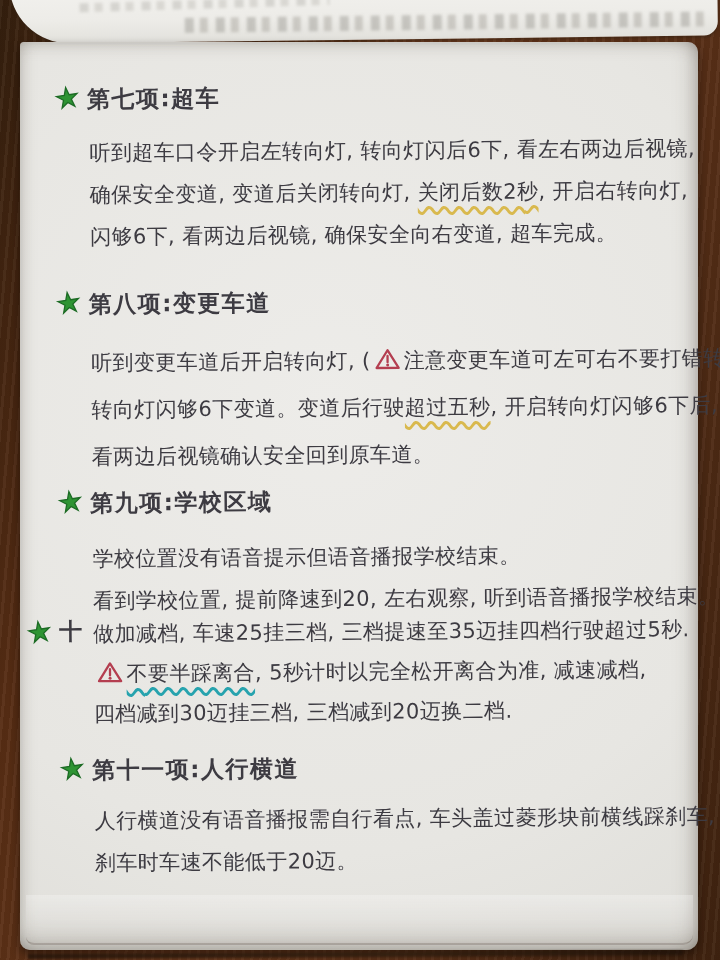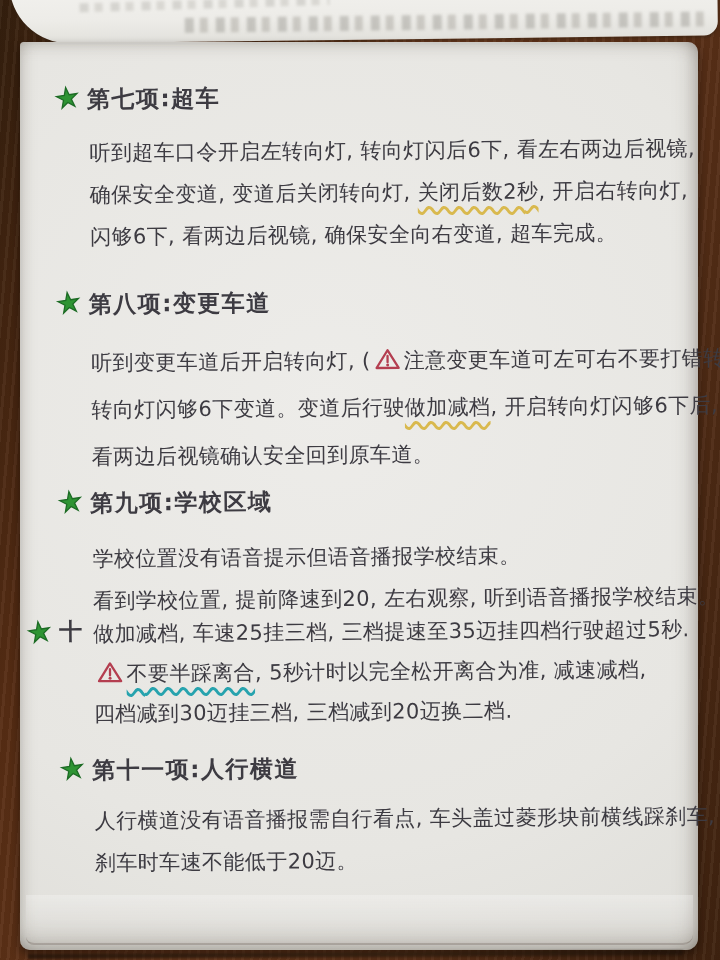--- a/index.html
+++ b/index.html
@@ -98,21 +98,21 @@
       </div>
       <div class="section s2">
         <span class="star">★</span>
         <div class="title">第八项:变更车道</div>
         <div class="body">
           <div class="line"><span>听到变更车道后开启转向灯, (</span><span class="warn"><svg viewBox="0 0 30 26" width="27" height="23">
                 <path d="M15 3 L27.5 23 L2.5 23 Z" fill="none" stroke="#b43e50" stroke-width="2.6" stroke-linejoin="round"></path>
                 <line x1="15" y1="9.5" x2="15" y2="16.5" stroke="#b43e50" stroke-width="2.6" stroke-linecap="round"></line>
                 <circle cx="15" cy="19.8" r="1.7" fill="#b43e50"></circle>
               </svg></span><span>注意变更车道可左可右不要打错转向灯)</span></div>
-          <div class="line"><span>转向灯闪够6下变道。变道后行驶</span><span class="wavy-yellow">做加减档</span><span>, 开启转向灯闪够6下后,</span></div>
+          <div class="line"><span>转向灯闪够6下变道。变道后行驶</span><span class="wavy-yellow">超过五秒</span><span>, 开启转向灯闪够6下后,</span></div>
           <div class="line"><span>看两边后视镜确认安全回到原车道。</span></div>
         </div>
       </div>
       <div class="section s3">
         <span class="star">★</span>
         <div class="title">第九项:学校区域</div>
         <div class="body">
           <div class="line"><span>学校位置没有语音提示但语音播报学校结束。</span></div>
           <div class="line"><span>看到学校位置, 提前降速到20, 左右观察, 听到语音播报学校结束。</span></div>
         </div>

